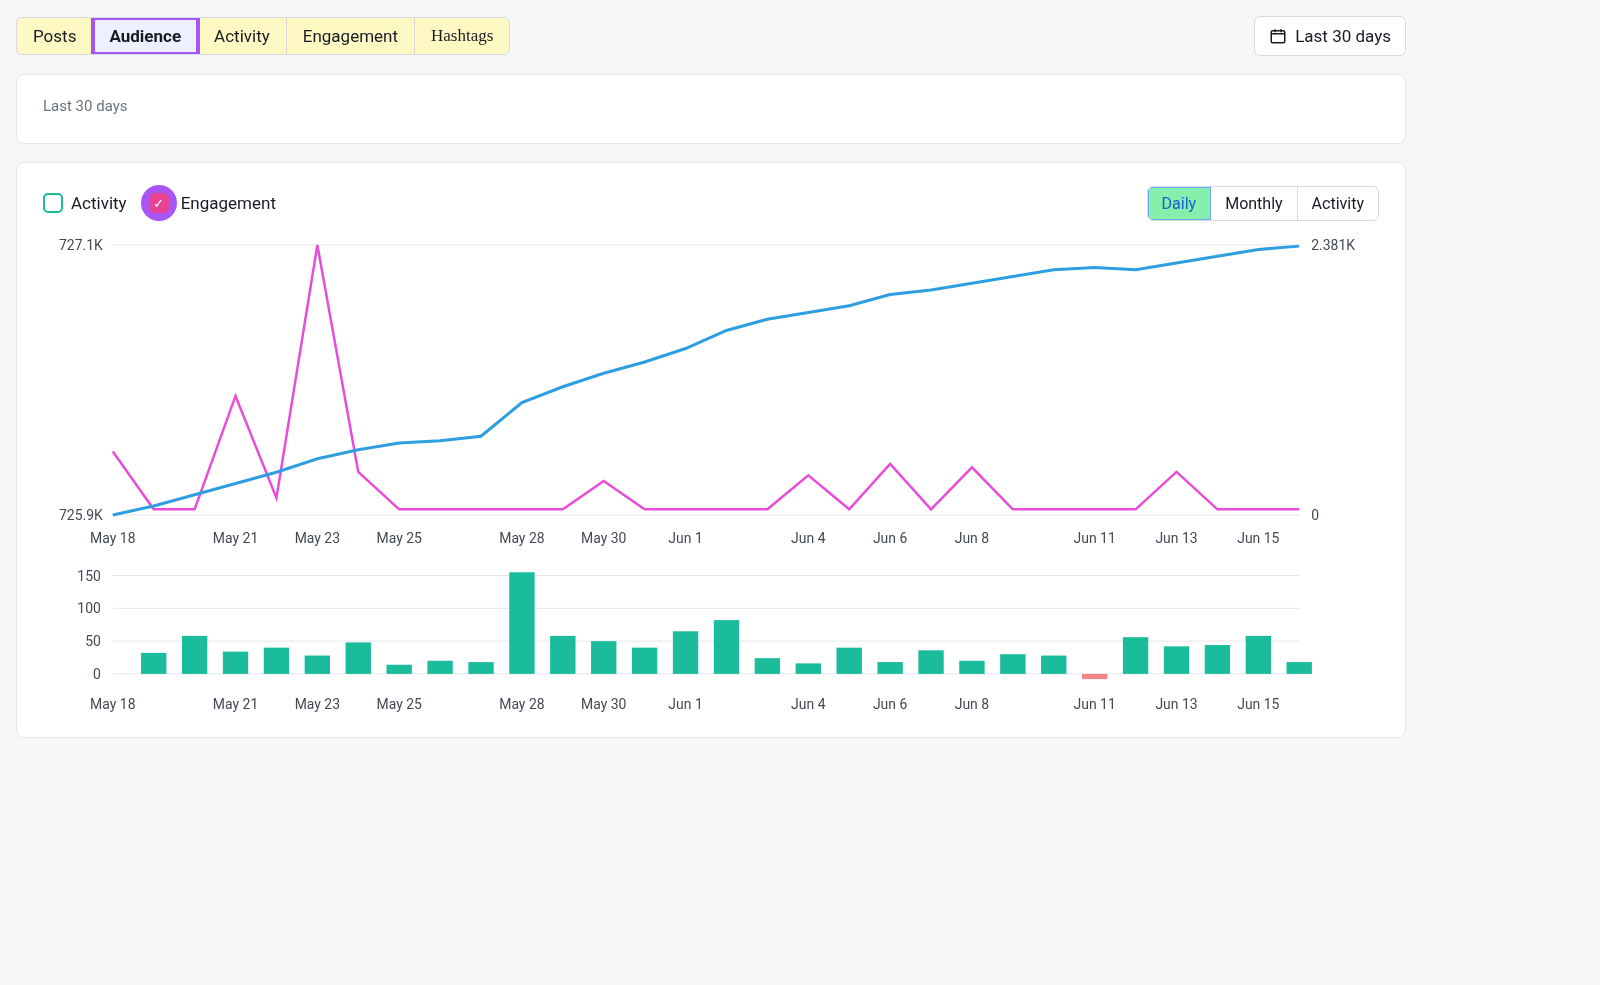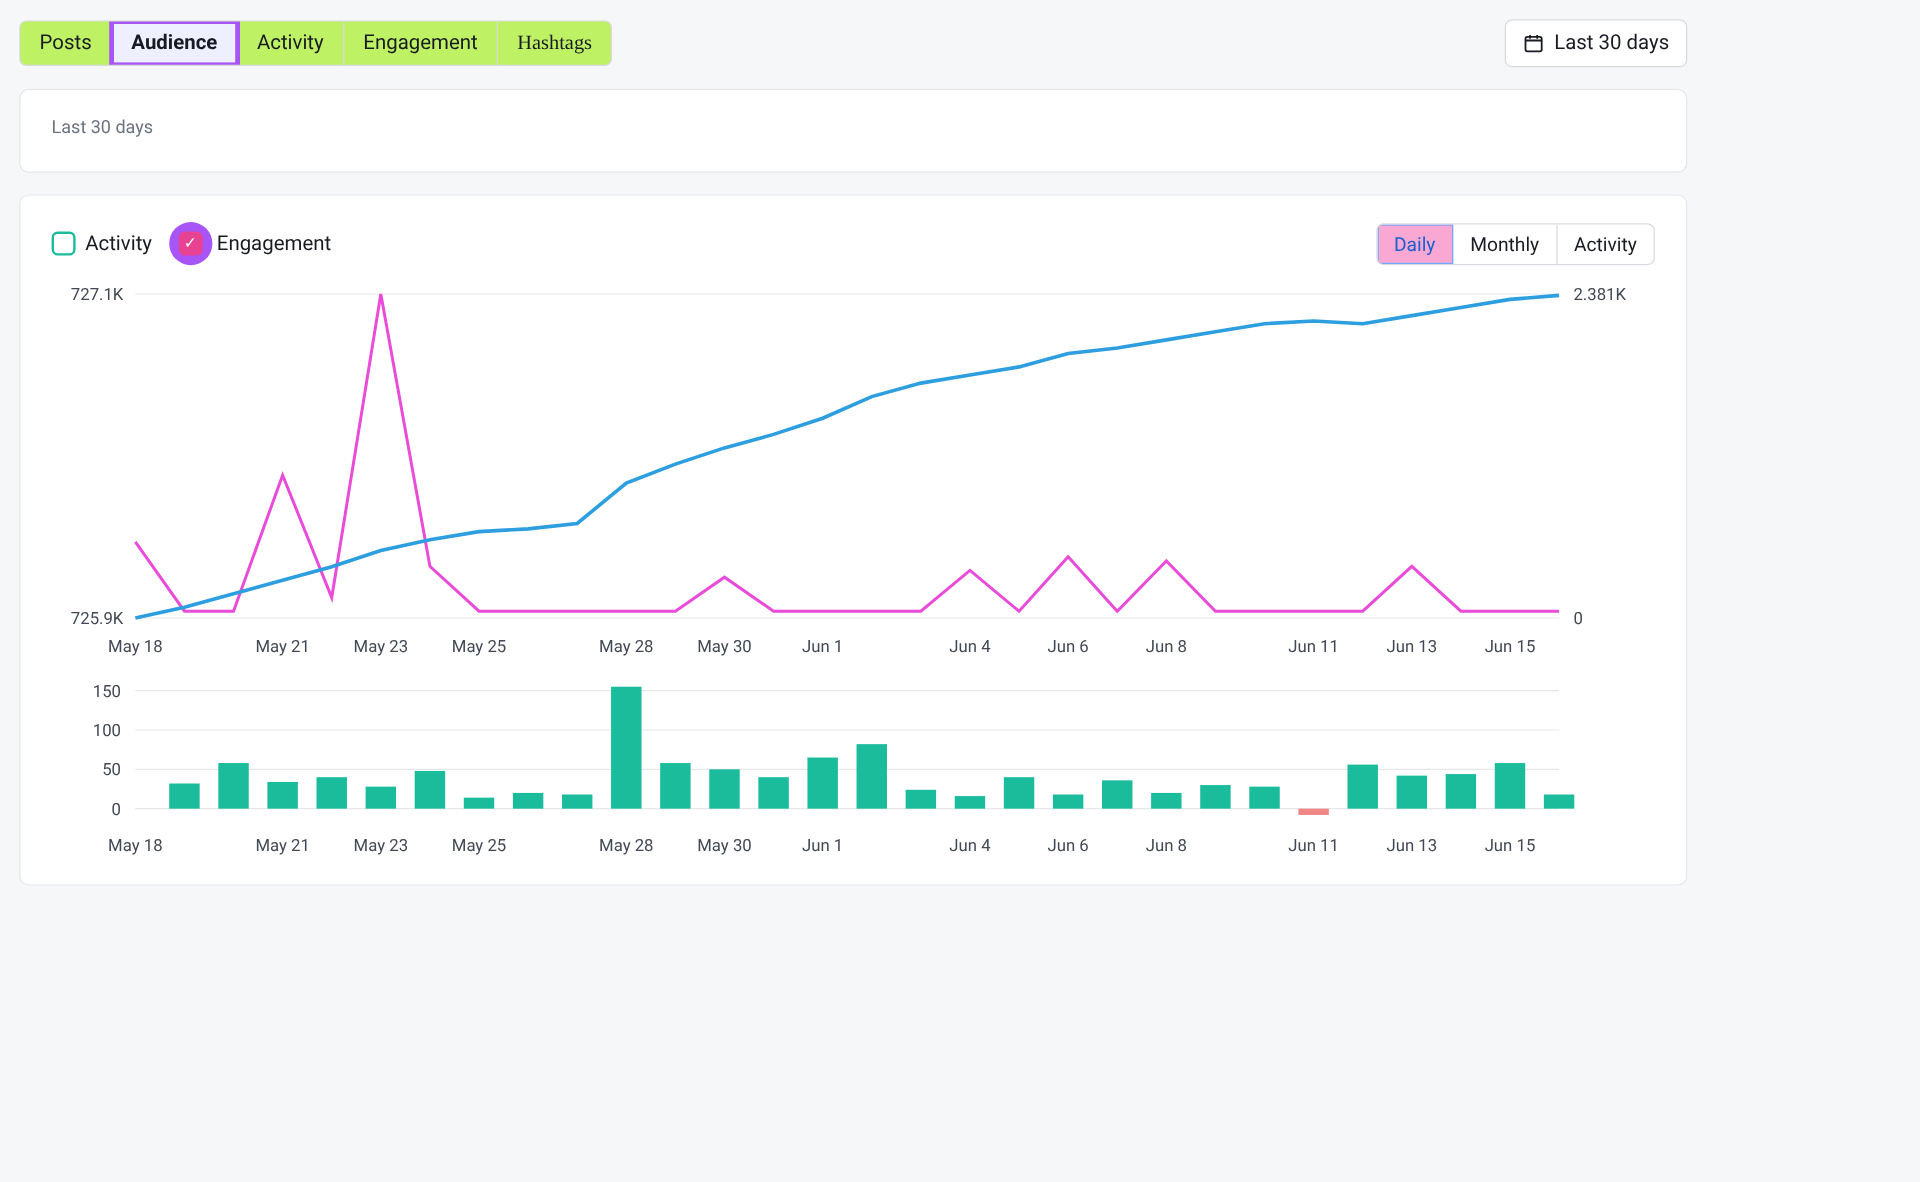--- a/index.html
+++ b/index.html
@@ -12,21 +12,21 @@
 }
 .wrap { width: 1390px; }
 .topbar { display: flex; align-items: center; gap: 16px; margin-bottom: 18px; }
 .select-domain {
   display: flex; align-items: center; justify-content: space-between;
   width: 230px; height: 40px; padding: 0 12px;
   border: 1px solid #d8dae0; background: #fff; border-radius: 6px;
   font-size: 16px; cursor: pointer;
 }
 .tabs {
-  display: flex; border: 1px solid #d8dae0; border-radius: 6px; overflow: hidden; background: #bef264;
+  display: flex; border: 1px solid #d8dae0; border-radius: 6px; overflow: hidden; background: #fef9c3;
 }
 .tab {
   padding: 8px 16px; font-size: 17px; border-right: 1px solid #d8dae0; cursor: pointer;
 }
 .tab:last-child { border-right: none; font-family: Liberation Serif, serif; }
 .tab.highlight {
   outline: 4px solid #a855f7; outline-offset: -2px; background: #eef0ff; font-weight: bold;
 }
 .spacer { flex: 1; }
 .date-range {
@@ -55,21 +55,21 @@
   display: inline-flex; align-items: center; justify-content: center;
   width: 36px; height: 36px; border-radius: 50%; background: #a855f7; margin-right: -4px;
 }
 .gran-tabs {
   display: flex; border: 1px solid #d8dae0; border-radius: 6px; overflow: hidden;
 }
 .gran-tab {
   padding: 7px 14px; font-size: 16px; border-right: 1px solid #d8dae0; cursor: pointer;
 }
 .gran-tab:last-child { border-right: none; }
-.gran-tab.active { background: #f9a8d4; outline: 1px solid #6ea8ff; outline-offset: -1px; color: #1a5fd0; }
+.gran-tab.active { background: #86efac; outline: 1px solid #6ea8ff; outline-offset: -1px; color: #1a5fd0; }
 .chart-area { position: relative; height: 320px; margin-bottom: 8px; }
 .chart-svg { width: 100%; height: 100%; }
 .bar-area { position: relative; height: 150px; margin-top: 10px; }
 .ylab-left { font-size: 14px; fill: #424854; }
 .ylab-right { font-size: 14px; fill: #424854; text-anchor: start; }
 .xlab { font-size: 14px; fill: #424854; text-anchor: middle; }
 .gridline { stroke: #e5e7eb; stroke-width: 1; }
 .line-blue { stroke: #2d9ee0; stroke-width: 3; fill: none; }
 .line-pink { stroke: #e84cd8; stroke-width: 2.5; fill: none; }
 .bar-green { fill: #1abc9c; }

